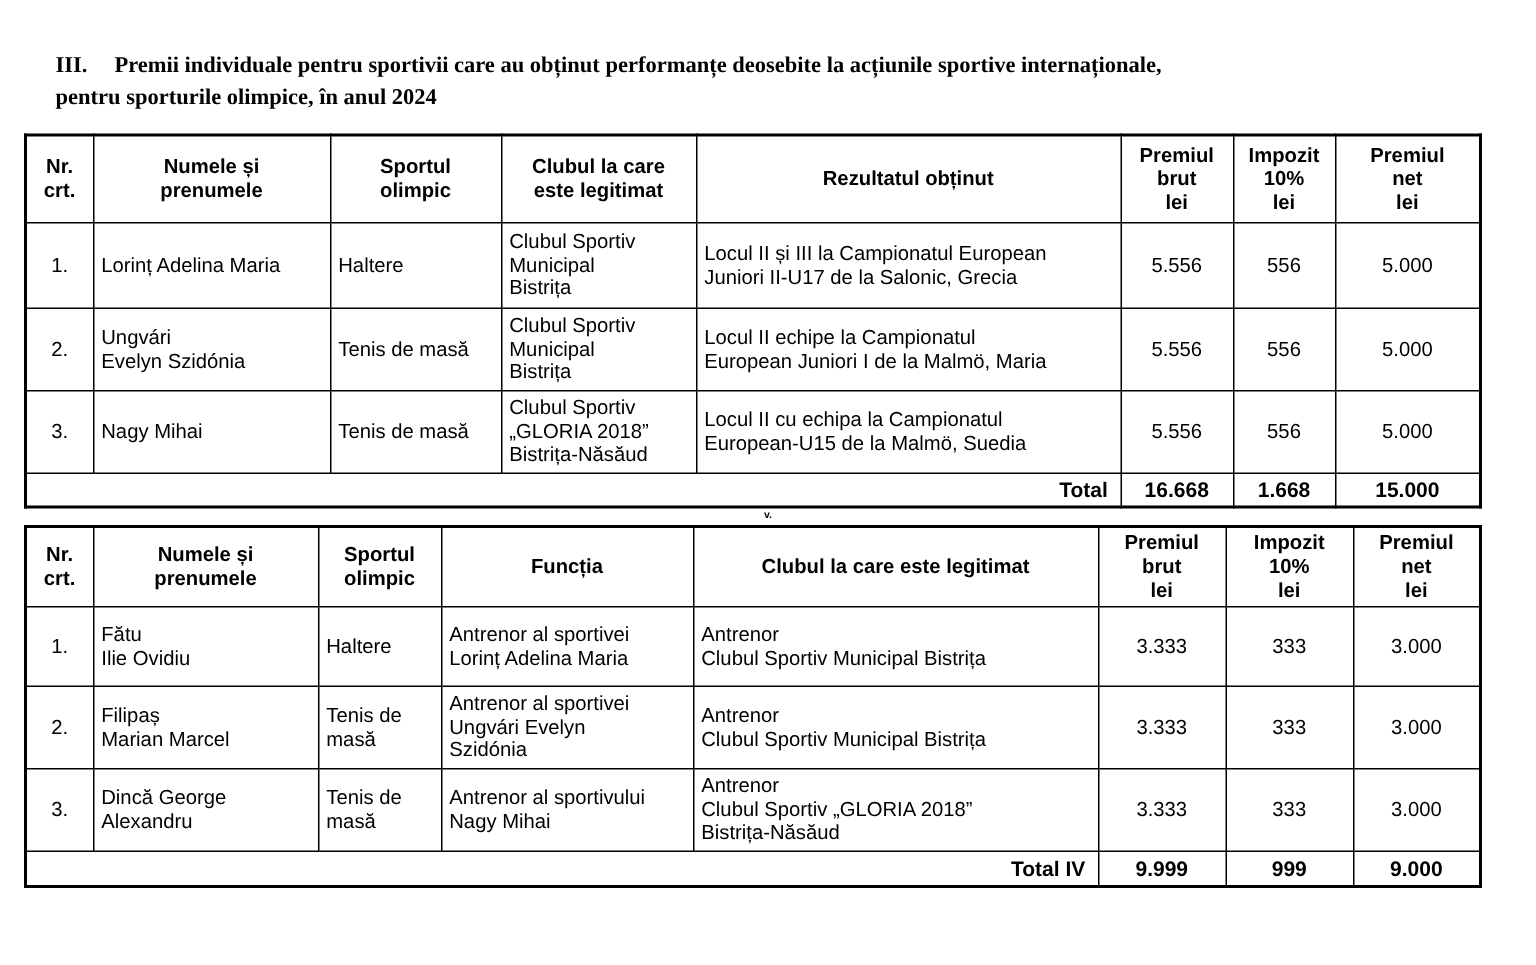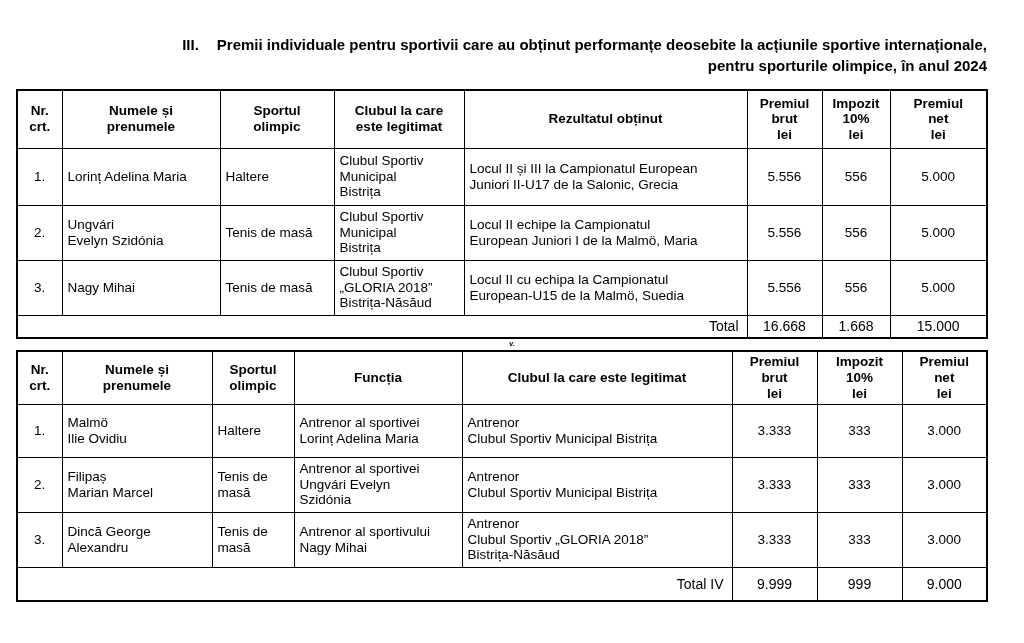--- a/index.html
+++ b/index.html
@@ -5,22 +5,22 @@
   html,body { margin:0; padding:0; }
   body {
     width:1024px; height:643px; background:#ffffff; color:#000000;
     font-family:"Liberation Sans", sans-serif;
     -webkit-font-smoothing:antialiased;
     overflow:hidden;
   }
   .doc { padding-top:34px; }
 
   .heading {
-    width:950px; margin:0 auto; text-align:right;
-    font-weight:bold; font-size:15px; line-height:1.4;
+    width:950px; margin:0 auto; text-align:left;
+    font-weight:bold; font-size:15px; line-height:1.4;font-family:Liberation Serif, serif;
   }
   .heading .num { margin-right:18px; }
   .heading .title-text { white-space:pre-line; }
   .heading3 { margin-bottom:13px; }
   .heading4 { margin-top:7px; }
 
   .mark { text-align:center; font-size:7px; font-weight:bold; line-height:1; margin:1px 0 3px; }
 
   table {
     border-collapse:collapse; table-layout:fixed;
@@ -31,23 +31,23 @@
     border:1px solid #000;
     font-size:13.5px; line-height:1.17;
     padding:2px 5px; vertical-align:middle;
     white-space:pre-line; overflow:hidden;
   }
   th { font-weight:bold; text-align:center; padding:2px 2px; }
   td.c { text-align:center; }
   td.l { text-align:left; }
 
   tr.h58 { height:58px; } tr.h57 { height:57px; } tr.h55 { height:55px; }
-  tr.h53 { height:53px; } tr.h23 { height:23px; } tr.h21 { height:34px; }
-
-  tr.total td { font-weight:normal; font-size:14px; padding-top:1px; padding-bottom:1px; }
+  tr.h53 { height:53px; } tr.h23 { height:23px; } tr.h21 { height:24px; }
+
+  tr.total td { font-weight:bold; font-size:14px; padding-top:1px; padding-bottom:1px; }
   tr.total td.label { text-align:right; padding-right:8px; }
 
   .footer { font-weight:bold; font-size:15px; margin:5px 0 0 75px; }
 </style>
 </head>
 <body>
 
 <div class="doc">
 
   <div class="heading heading3">
@@ -164,21 +164,21 @@
 lei</th>
       <th>Impozit
 10%
 lei</th>
       <th>Premiul
 net
 lei</th>
     </tr>
     <tr class="h53">
       <td class="c">1.</td>
-      <td class="l">Malmö
+      <td class="l">Fătu
 Ilie Ovidiu</td>
       <td class="l">Haltere</td>
       <td class="l">Antrenor al sportivei
 Lorinț Adelina Maria</td>
       <td class="l">Antrenor
 Clubul Sportiv Municipal Bistrița</td>
       <td class="c">3.333</td>
       <td class="c">333</td>
       <td class="c">3.000</td>
     </tr>

